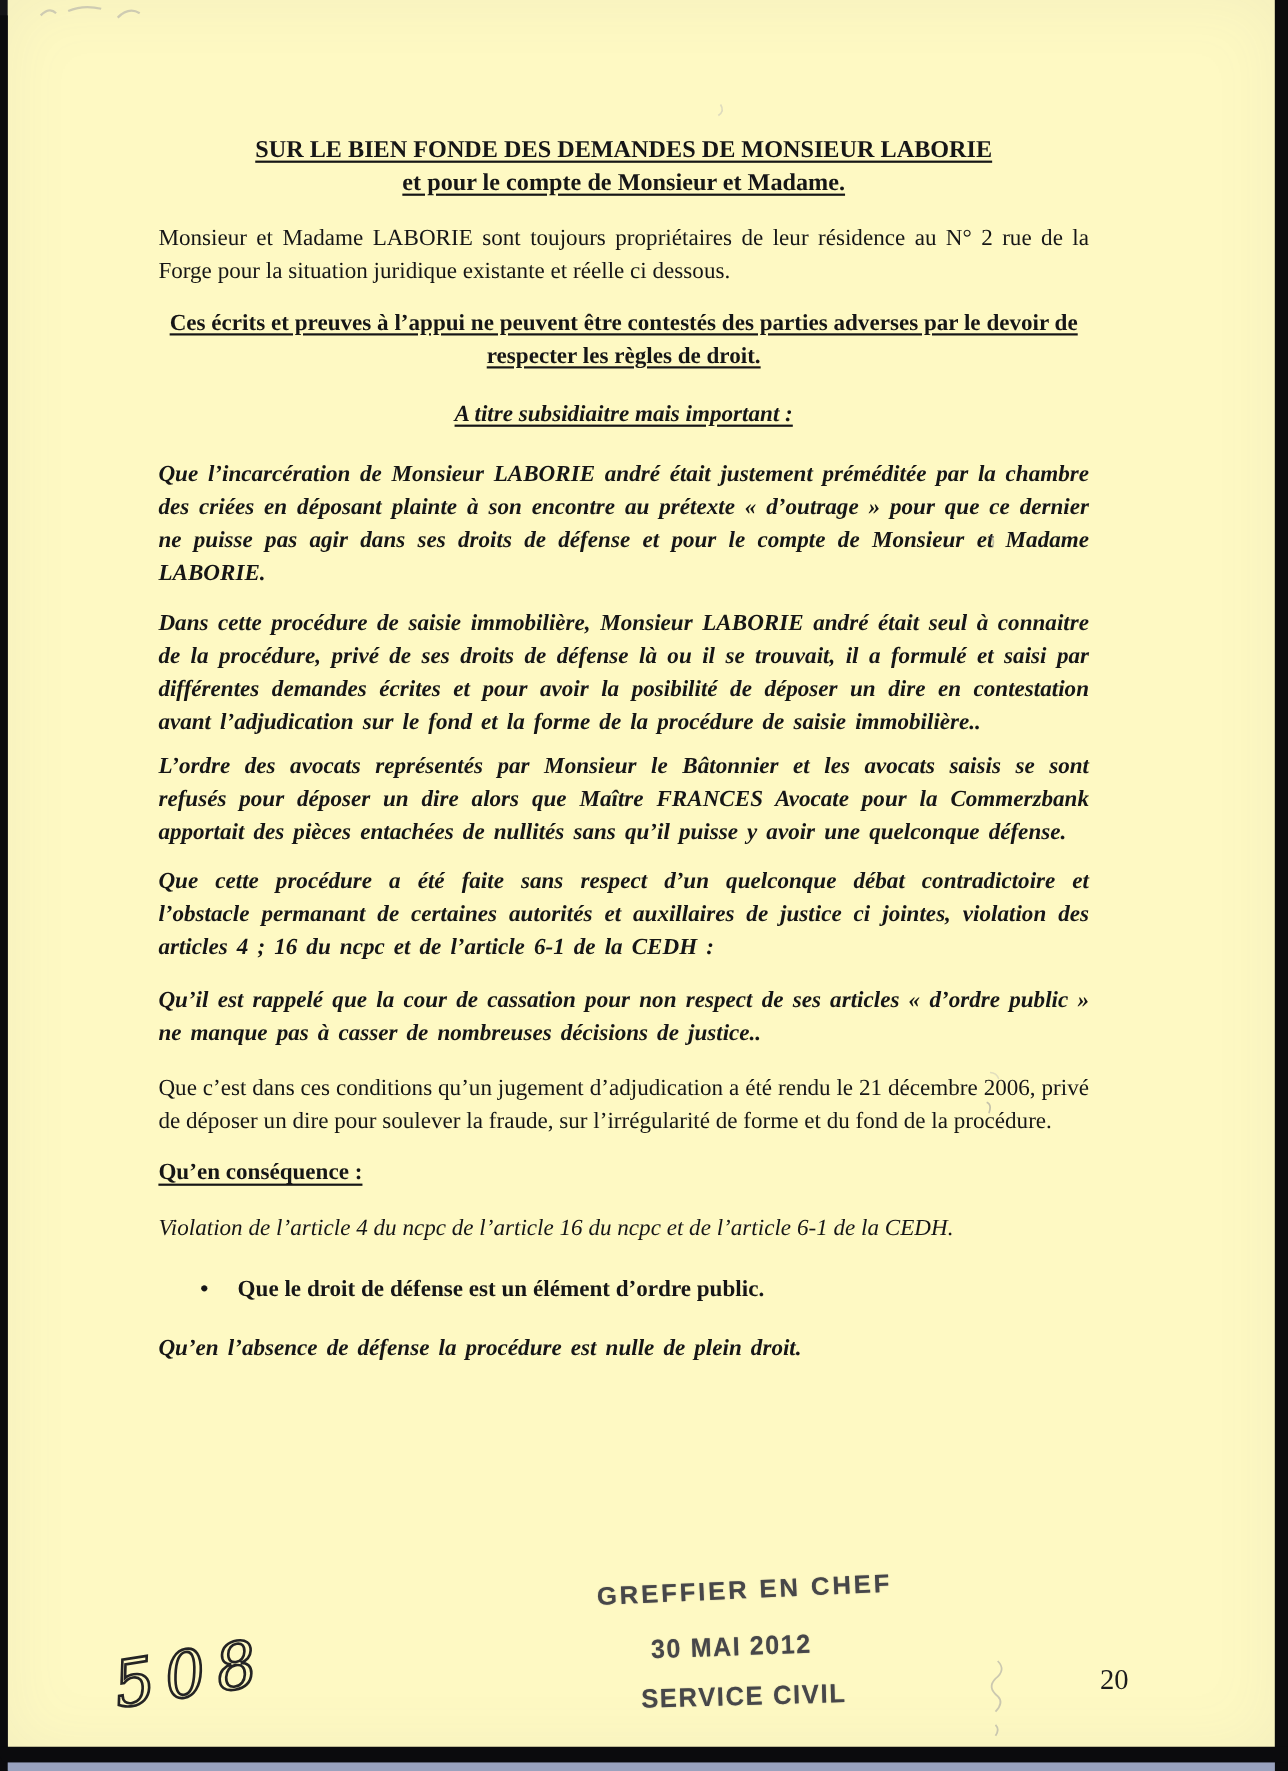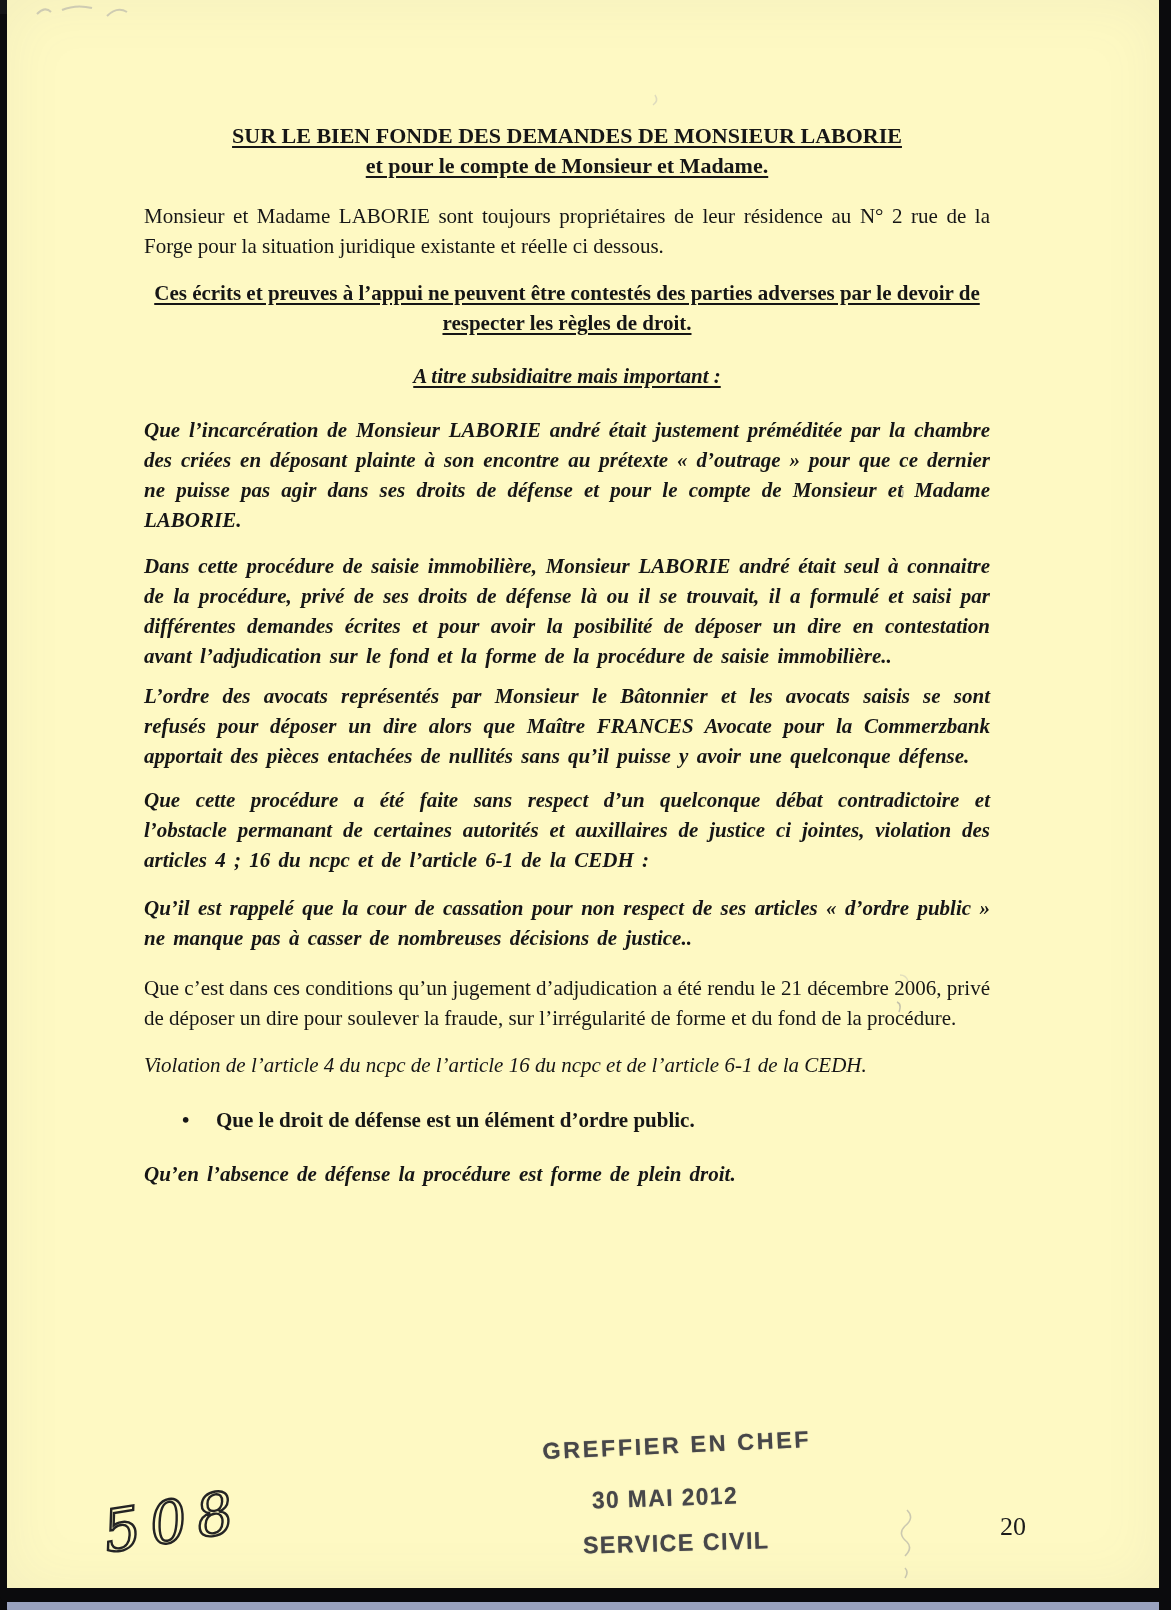--- a/index.html
+++ b/index.html
@@ -115,29 +115,30 @@
     <p class="bold-italic mb10">Dans cette procédure de saisie immobilière, Monsieur LABORIE andré était seul à connaitre de la procédure, privé de ses droits de défense là ou il se trouvait, il a formulé et saisi par différentes demandes écrites et pour avoir la posibilité de déposer un dire en contestation avant l’adjudication sur le fond et la forme de la procédure de saisie immobilière..</p>
 
     <p class="bold-italic mb14">L’ordre des avocats représentés par Monsieur le Bâtonnier et les avocats saisis se sont refusés pour déposer un dire alors que Maître FRANCES Avocate pour la Commerzbank apportait des pièces entachées de nullités sans qu’il puisse y avoir une quelconque défense.</p>
 
     <p class="bold-italic mb18">Que cette procédure a été faite sans respect d’un quelconque débat contradictoire et l’obstacle permanant de certaines autorités et auxillaires de justice ci jointes, violation des articles 4 ; 16 du ncpc et de l’article 6-1 de la CEDH :</p>
 
     <p class="bold-italic mb20">Qu’il est rappelé que la cour de cassation pour non respect de ses articles « d’ordre public » ne manque pas à casser de nombreuses décisions de justice..</p>
 
     <p class="mb17">Que c’est dans ces conditions qu’un jugement d’adjudication a été rendu le 21 décembre 2006, privé de déposer un dire pour soulever la fraude, sur l’irrégularité de forme et du fond de la procédure.</p>
 
+    <div class="h h-left mb21">Qu’en conséquence :</div>
 
     <p class="italic-only mb25">Violation de l’article 4 du ncpc de l’article 16 du ncpc et de l’article 6-1 de la CEDH.</p>
 
     <div class="bullet-row">
       <span class="marker">•</span>
       <span>Que le droit de défense est un élément d’ordre public.</span>
     </div>
 
-    <p class="bold-italic">Qu’en l’absence de défense la procédure est forme de plein droit.</p>
+    <p class="bold-italic">Qu’en l’absence de défense la procédure est nulle de plein droit.</p>
 
   </div>
 
   <div class="stamp stamp-1">GREFFIER EN CHEF</div>
   <div class="stamp stamp-2">30 MAI 2012</div>
   <div class="stamp stamp-3">SERVICE CIVIL</div>
 
   <svg class="handwriting" width="170" height="105" viewBox="0 0 170 105">
     <text x="18" y="72" transform="rotate(-9 85 52)" font-family="DejaVu Serif, serif" font-style="italic" font-size="58" fill="none" stroke="#242424" stroke-width="2.4" letter-spacing="10">508</text>
   </svg>

